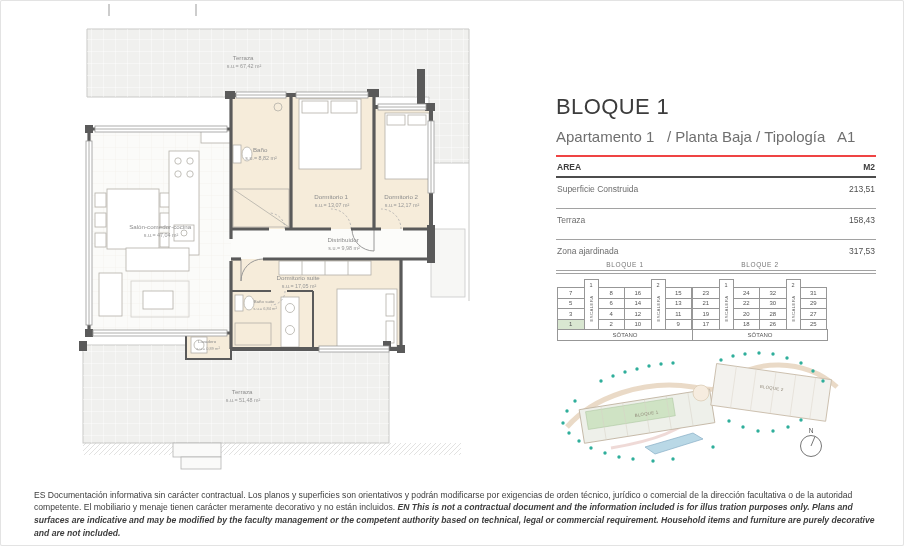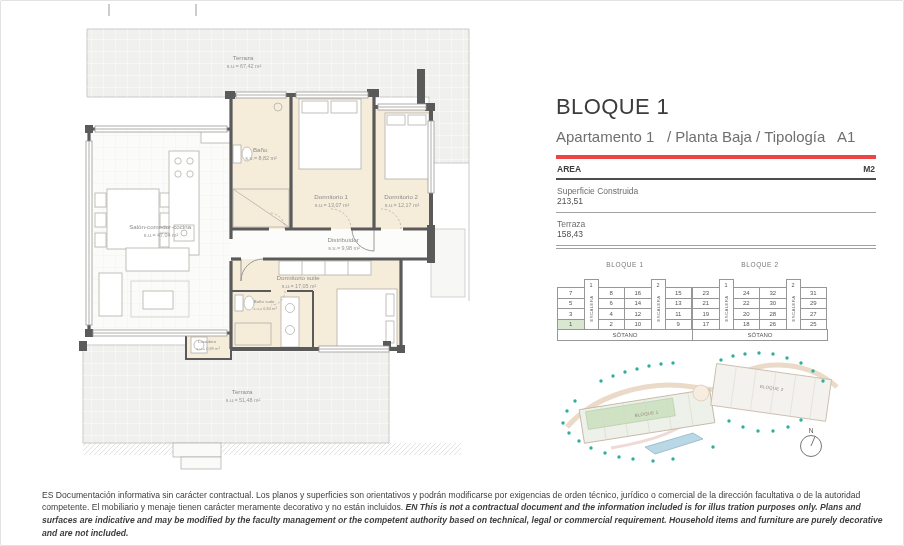--- a/index.html
+++ b/index.html
@@ -9,24 +9,24 @@
   .floorplan{position:absolute;left:30px;top:2px;width:450px;height:472px;}
   .rname{font-size:6.2px;fill:#8d8d8d;text-anchor:middle;font-family:"Liberation Sans",sans-serif;}
   .rarea{font-size:5.4px;fill:#979797;}
   .rname.tiny tspan{font-size:4.4px;}
   .rname.tiny .rarea{font-size:4px;}
   
   .page-title{position:absolute;left:555px;top:93px;margin:0;font-size:22px;font-weight:400;
               letter-spacing:.4px;color:#3c3c3c;}
   .subtitle{position:absolute;left:555px;top:127px;font-size:15px;color:#6f6f6f;white-space:pre-wrap;}
   .area-table{position:absolute;left:555px;top:154px;width:320px;}
-  .at-header{display:flex;justify-content:space-between;border-top:4px solid #ef4444;
+  .at-header{display:flex;justify-content:space-between;border-top:2px solid #ef4444;
              border-bottom:2px solid #4c4c4c;padding:5px 1px 4px;font-size:8.5px;font-weight:bold;color:#3e3e3e;}
-  .at-row{display:flex;justify-content:space-between;padding:6px 1px 6px;border-bottom:1px solid #a2a2a2;
-          font-size:8.5px;color:#6d6d6d;flex-direction:column;}
+  .at-row{display:flex;justify-content:space-between;padding:6px 1px 14px;border-bottom:1px solid #a2a2a2;
+          font-size:8.5px;color:#6d6d6d;}
   .at-value{color:#4f4f4f;}
   .at-endrule{border-bottom:1px solid #a2a2a2;margin-top:2px;}
   
   .ugrid{position:absolute;width:136px;}
   .ugrid-title{text-align:center;font-size:6.5px;letter-spacing:.6px;color:#777;margin-bottom:11px;}
   .ugrid-body{display:flex;align-items:flex-end;}
   .ucol{display:flex;flex-direction:column;}
   .ucell{box-sizing:border-box;width:27.5px;height:11.5px;border:1px solid #979797;margin-top:-1px;
          display:flex;align-items:center;justify-content:center;font-size:6px;color:#555;background:#fff;}
   .ucol .ucell:first-child{margin-top:0;}
@@ -38,21 +38,21 @@
   .esc-label{flex:1;display:flex;align-items:center;justify-content:center;writing-mode:vertical-rl;
              transform:rotate(180deg);font-size:4.3px;letter-spacing:.4px;color:#6a6a6a;}
   .sotano{box-sizing:border-box;height:11.5px;border:1px solid #979797;margin-top:-1px;
           display:flex;align-items:center;justify-content:center;font-size:6px;color:#555;background:#fff;}
   
   .siteplan{position:absolute;left:552px;top:350px;width:300px;height:122px;}
   .sp-label{font-size:4.3px;fill:#8d8575;text-anchor:middle;letter-spacing:.3px;}
   .north-n{font-size:6.5px;fill:#555;text-anchor:middle;}
   
   .disclaimer{position:absolute;left:33px;top:479px;width:845px;font-size:8.6px;line-height:1.5;
-              color:#3d3d3d;text-align:left;margin-left:8px;}
+              color:#3d3d3d;text-align:left;}
   .disclaimer .en{font-weight:bold;font-style:italic;}
 </style>
 </head>
 <body>
 
 <div class="canvas">
 
   <svg class="floorplan" viewBox="0 0 450 472">
     <defs>
       <pattern id="tile" width="12" height="12" patternUnits="userSpaceOnUse">
@@ -270,20 +270,24 @@
       <span>AREA</span>
       <span>M2</span>
     </div>
     <div class="at-row">
       <span class="at-label">Superficie Construida</span>
       <span class="at-value">213,51</span>
     </div>
     <div class="at-row">
       <span class="at-label">Terraza</span>
       <span class="at-value">158,43</span>
+    </div>
+    <div class="at-row">
+      <span class="at-label">Zona ajardinada</span>
+      <span class="at-value">317,53</span>
     </div>
     <div class="at-endrule"></div>
   </div>
 
   <div class="ugrid" style="left:556px;top:260px">
     <div class="ugrid-title">BLOQUE 1</div>
     <div class="ugrid-body">
       <div class="ucol">
         <div class="ucell">7</div>
         <div class="ucell">5</div>

